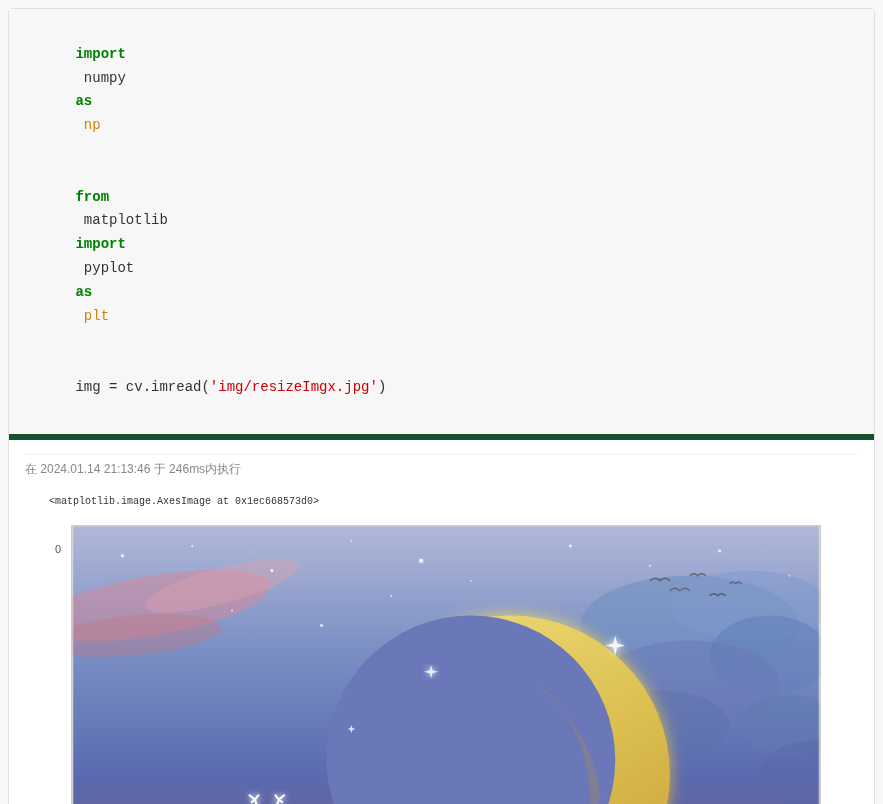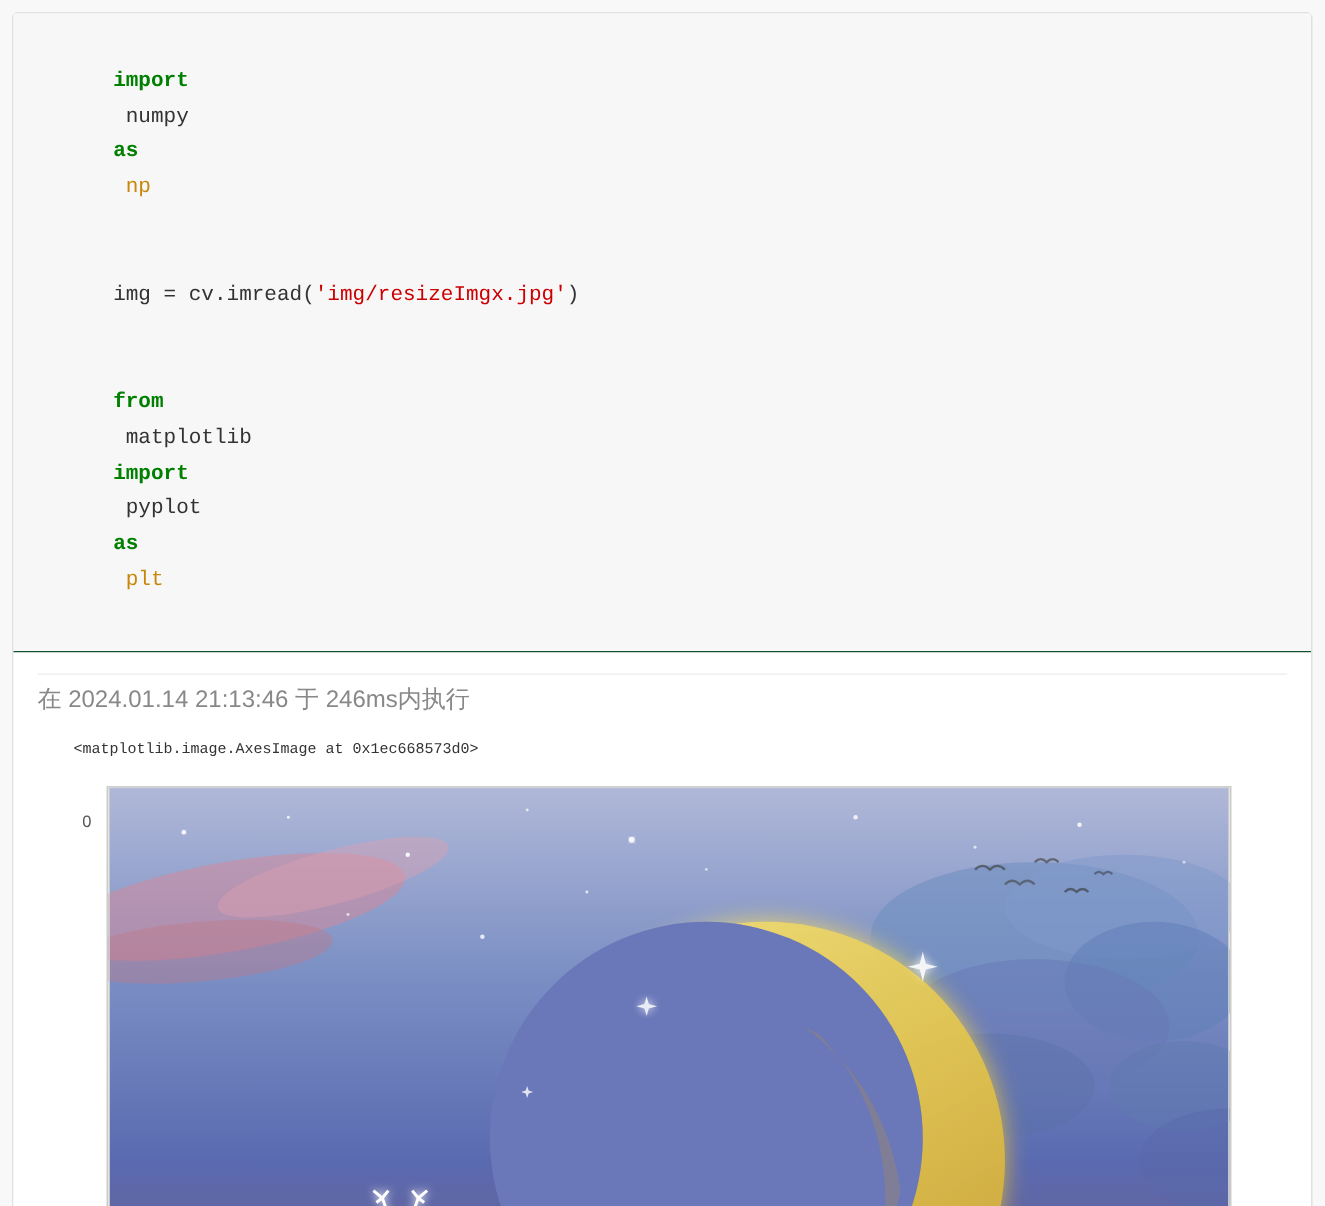--- a/index.html
+++ b/index.html
@@ -13,42 +13,42 @@
     .notebook-cell {
       background: #fff;
       border: 1px solid #e0e0e0;
       border-radius: 4px;
       margin: 8px;
     }
 
     .code-area {
       background: #f7f7f7;
       padding: 10px 16px;
-      border-bottom: 1px solid #14532d;
+      border-bottom: 6px solid #14532d;
       line-height: 1.7;
     }
 
     .code-line {
       display: block;
       white-space: pre;
     }
 
     .kw { color: #008000; font-weight: bold; }                       
     .alias { color: #c8860a; }
     .string { color: #cc0000; }
     .plain { color: #333; }
 
     .output-area {
       padding: 10px 16px 0 16px;
       background: #fff;
     }
 
     .exec-info {
       color: #888;
-      font-size: 16px;
+      font-size: 12px;
       font-family: sans-serif;
       padding: 6px 0 10px 0;
       border-top: 1px solid #f0f0f0;
       margin-top: 4px;
     }
 
     .axes-image-text {
       font-family: 'Courier New', Courier, monospace;
       font-size: 10px;
       color: #333;
@@ -103,30 +103,30 @@
 
     <span class="code-line">
       <span class="kw">import</span>
       <span class="plain"> numpy </span>
       <span class="kw">as</span>
       <span class="alias"> np</span>
     </span>
 
 
     <span class="code-line">
-      <span class="plain">img = cv.imread(</span><span class="string">'img/resizeImgx.jpg'</span><span class="plain">)</span>
-    </span>
-
-    <span class="code-line">
       <span class="kw">from</span>
       <span class="plain"> matplotlib </span>
       <span class="kw">import</span>
       <span class="plain"> pyplot </span>
       <span class="kw">as</span>
       <span class="alias"> plt</span>
+    </span>
+
+    <span class="code-line">
+      <span class="plain">img = cv.imread(</span><span class="string">'img/resizeImgx.jpg'</span><span class="plain">)</span>
     </span>
 
 
   </div>
 
   <div class="output-area">
 
     <div class="exec-info">在 2024.01.14 21:13:46 于 246ms内执行</div>
 
     <div class="axes-image-text">&lt;matplotlib.image.AxesImage at 0x1ec668573d0&gt;</div>

